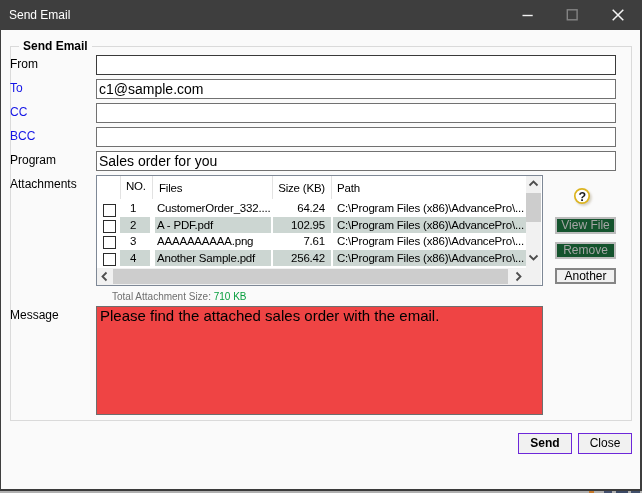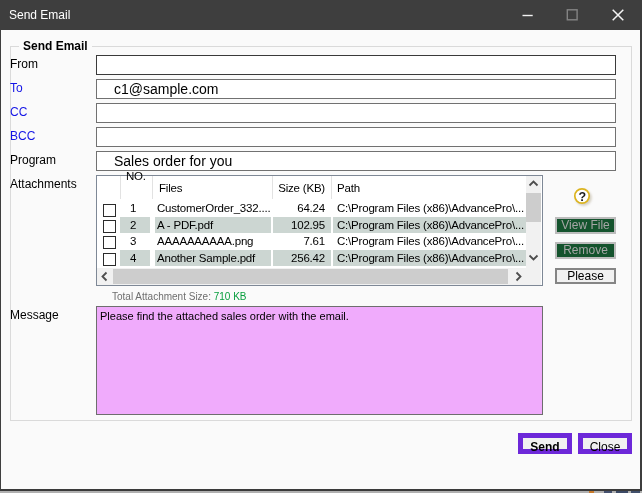--- a/index.html
+++ b/index.html
@@ -6,24 +6,24 @@
 html,body { width:642px; height:493px; }
 body { position:relative; font-family:"Liberation Sans",sans-serif; background:#b0b0b0; overflow:hidden; }
 .abs { position:absolute; }
 .dialog { position:absolute; left:0; top:0; width:642px; height:491px; background:#fafafa;
   border-left:1px solid #3e3e3e; border-right:2px solid #3e3e3e; border-bottom:2px solid #3a3a3a; }
 .titlebar { position:absolute; left:0; top:0; width:100%; height:30px; background:#3e3e3e; }
 .title { position:absolute; left:9px; top:8px; font-size:12px; color:#ffffff; }
 .lbl { position:absolute; left:10px; width:81px; font-size:12px; color:#000; line-height:14px; }
 .blue { color:#1414e6; }
 .field { position:absolute; left:96px; width:520px; height:20px; background:#fff; border:1px solid #717171;
-  font-size:14px; line-height:18px; padding-left:17px; color:#000; }
+  font-size:14px; line-height:18px; padding-left:2px; color:#000; }
 .group { position:absolute; left:10px; top:46px; width:622px; height:375px; border:1px solid #dadada; }
 .glabel { position:absolute; left:19px; top:39px; background:#fafafa; padding:0 4px; font-weight:bold; font-size:12px; color:#000; }
-.btn { position:absolute; background:#f1f1f1; border:5px solid #6d28d9; text-align:center; font-size:12px; color:#000; }
+.btn { position:absolute; background:#f1f1f1; border:1px solid #6d28d9; text-align:center; font-size:12px; color:#000; }
 .btn.dis { border-color:#bcbcbc; color:#a5a5a5; background:#14532d; }
 .btn.side { border-width:2px; line-height:12px; }
 .chk { position:absolute; left:103px; width:13px; height:13px; background:#fff; border:1.5px solid #2b2b2b; }
 .cell { position:absolute; font-size:11.5px; letter-spacing:-0.2px; color:#000; line-height:16px; white-space:nowrap; }
 .hdrsep { position:absolute; top:176px; width:1px; height:23px; background:#e2e2e2; }
 .colsep { position:absolute; top:200px; width:2px; height:66px; background:#fff; }
 .rowhl { position:absolute; left:120px; width:406px; height:16px; background:#ccd6d2; }
 .sb-thumb { background:#cdcdcd; position:absolute; }
 </style>
 </head>
@@ -59,21 +59,21 @@
 <div class="field" style="top:127px"></div>
 <div class="field" style="top:151px">Sales order for you</div>
 
 <div class="abs" style="left:96px;top:175px;width:447px;height:111px;background:#fff;border:1px solid #7e8896"></div>
 
 <div class="abs" style="left:97px;top:176px;width:429px;height:23px;background:#ffffff"></div>
 <div class="hdrsep" style="left:120px"></div>
 <div class="hdrsep" style="left:152px"></div>
 <div class="hdrsep" style="left:272px"></div>
 <div class="hdrsep" style="left:331px"></div>
-<div class="cell" style="left:126px;top:168px">NO.</div>
+<div class="cell" style="left:126px;top:178px">NO.</div>
 <div class="cell" style="left:159px;top:180px">Files</div>
 <div class="cell" style="left:272px;top:180px;width:53px;text-align:right">Size (KB)</div>
 <div class="cell" style="left:337px;top:180px">Path</div>
 
 <div class="rowhl" style="top:217px"></div>
 <div class="rowhl" style="top:249.5px"></div>
 
 <div class="colsep" style="left:149.5px;width:5.5px"></div>
 <div class="colsep" style="left:271px;width:2px"></div>
 <div class="colsep" style="left:331px;width:2px"></div>
@@ -114,37 +114,37 @@
 <svg class="abs" style="left:97px;top:268px;width:16px;height:17px" viewBox="0 0 16 17">
   <path d="M9.5 4.5 L5.5 8.5 L9.5 12.5" fill="none" stroke="#4d4d4d" stroke-width="1.8"></path>
 </svg>
 <div class="sb-thumb" style="left:113px;top:269px;width:395px;height:15px"></div>
 <svg class="abs" style="left:510px;top:268px;width:16px;height:17px" viewBox="0 0 16 17">
   <path d="M6.5 4.5 L10.5 8.5 L6.5 12.5" fill="none" stroke="#4d4d4d" stroke-width="1.8"></path>
 </svg>
 
 <div class="abs" style="left:112px;top:291px;font-size:10px;color:#6e6e6e">Total Attachment Size: <span style="color:#089e3e">710 KB</span></div>
 
-<div class="abs" style="left:96px;top:306px;width:447px;height:109px;background:#f0abfc;border:1px solid #6e6e6e;
-  font-size:11px;color:#000;padding:1px 3px;line-height:16px">Please find the attached sales order with the email.</div>
+<div class="abs" style="left:96px;top:306px;width:447px;height:109px;background:#ef4444;border:1px solid #6e6e6e;
+  font-size:15px;color:#000;padding:1px 3px;line-height:16px">Please find the attached sales order with the email.</div>
 
 <svg class="abs" style="left:570px;top:184px;width:26px;height:26px" viewBox="0 0 26 26">
   <defs>
       <filter id="hb" x="-50%" y="-50%" width="200%" height="200%">
         <feGaussianBlur stdDeviation="1.3"></feGaussianBlur>
       </filter>
     </defs>
   <circle cx="13.6" cy="13.8" r="8.2" fill="#b9b09a" opacity="0.55" filter="url(#hb)"></circle>
   <circle cx="12" cy="12" r="7.2" fill="#ffffff" stroke="#dcb41f" stroke-width="1.7"></circle>
   <text x="12.2" y="16.6" text-anchor="middle" font-size="12.5" font-weight="bold" font-family="Liberation Sans" fill="#1a1a1a">?</text>
 </svg>
 
 <div class="btn dis side" style="left:555px;top:217px;width:61px;height:17px">View File</div>
 <div class="btn dis side" style="left:555px;top:242px;width:61px;height:17px">Remove</div>
-<div class="btn side" style="left:555px;top:268px;width:61px;height:16px;border-color:#858585">Please</div>
+<div class="btn side" style="left:555px;top:268px;width:61px;height:16px;border-color:#858585">Another</div>
 
 <div class="btn" style="left:518px;top:433px;width:54px;height:21px;line-height:19px;font-weight:bold">Send</div>
 <div class="btn" style="left:578px;top:433px;width:54px;height:21px;line-height:19px">Close</div>
 
 <div class="abs" style="left:589px;top:491px;width:5px;height:2px;background:#c8792a"></div>
 <div class="abs" style="left:604px;top:491px;width:8px;height:2px;background:#44506e"></div>
 <div class="abs" style="left:616px;top:491px;width:12px;height:2px;background:#3c4a66"></div>
 <div class="abs" style="left:631px;top:491px;width:9px;height:2px;background:#41506c"></div>
 
 </body></html>

